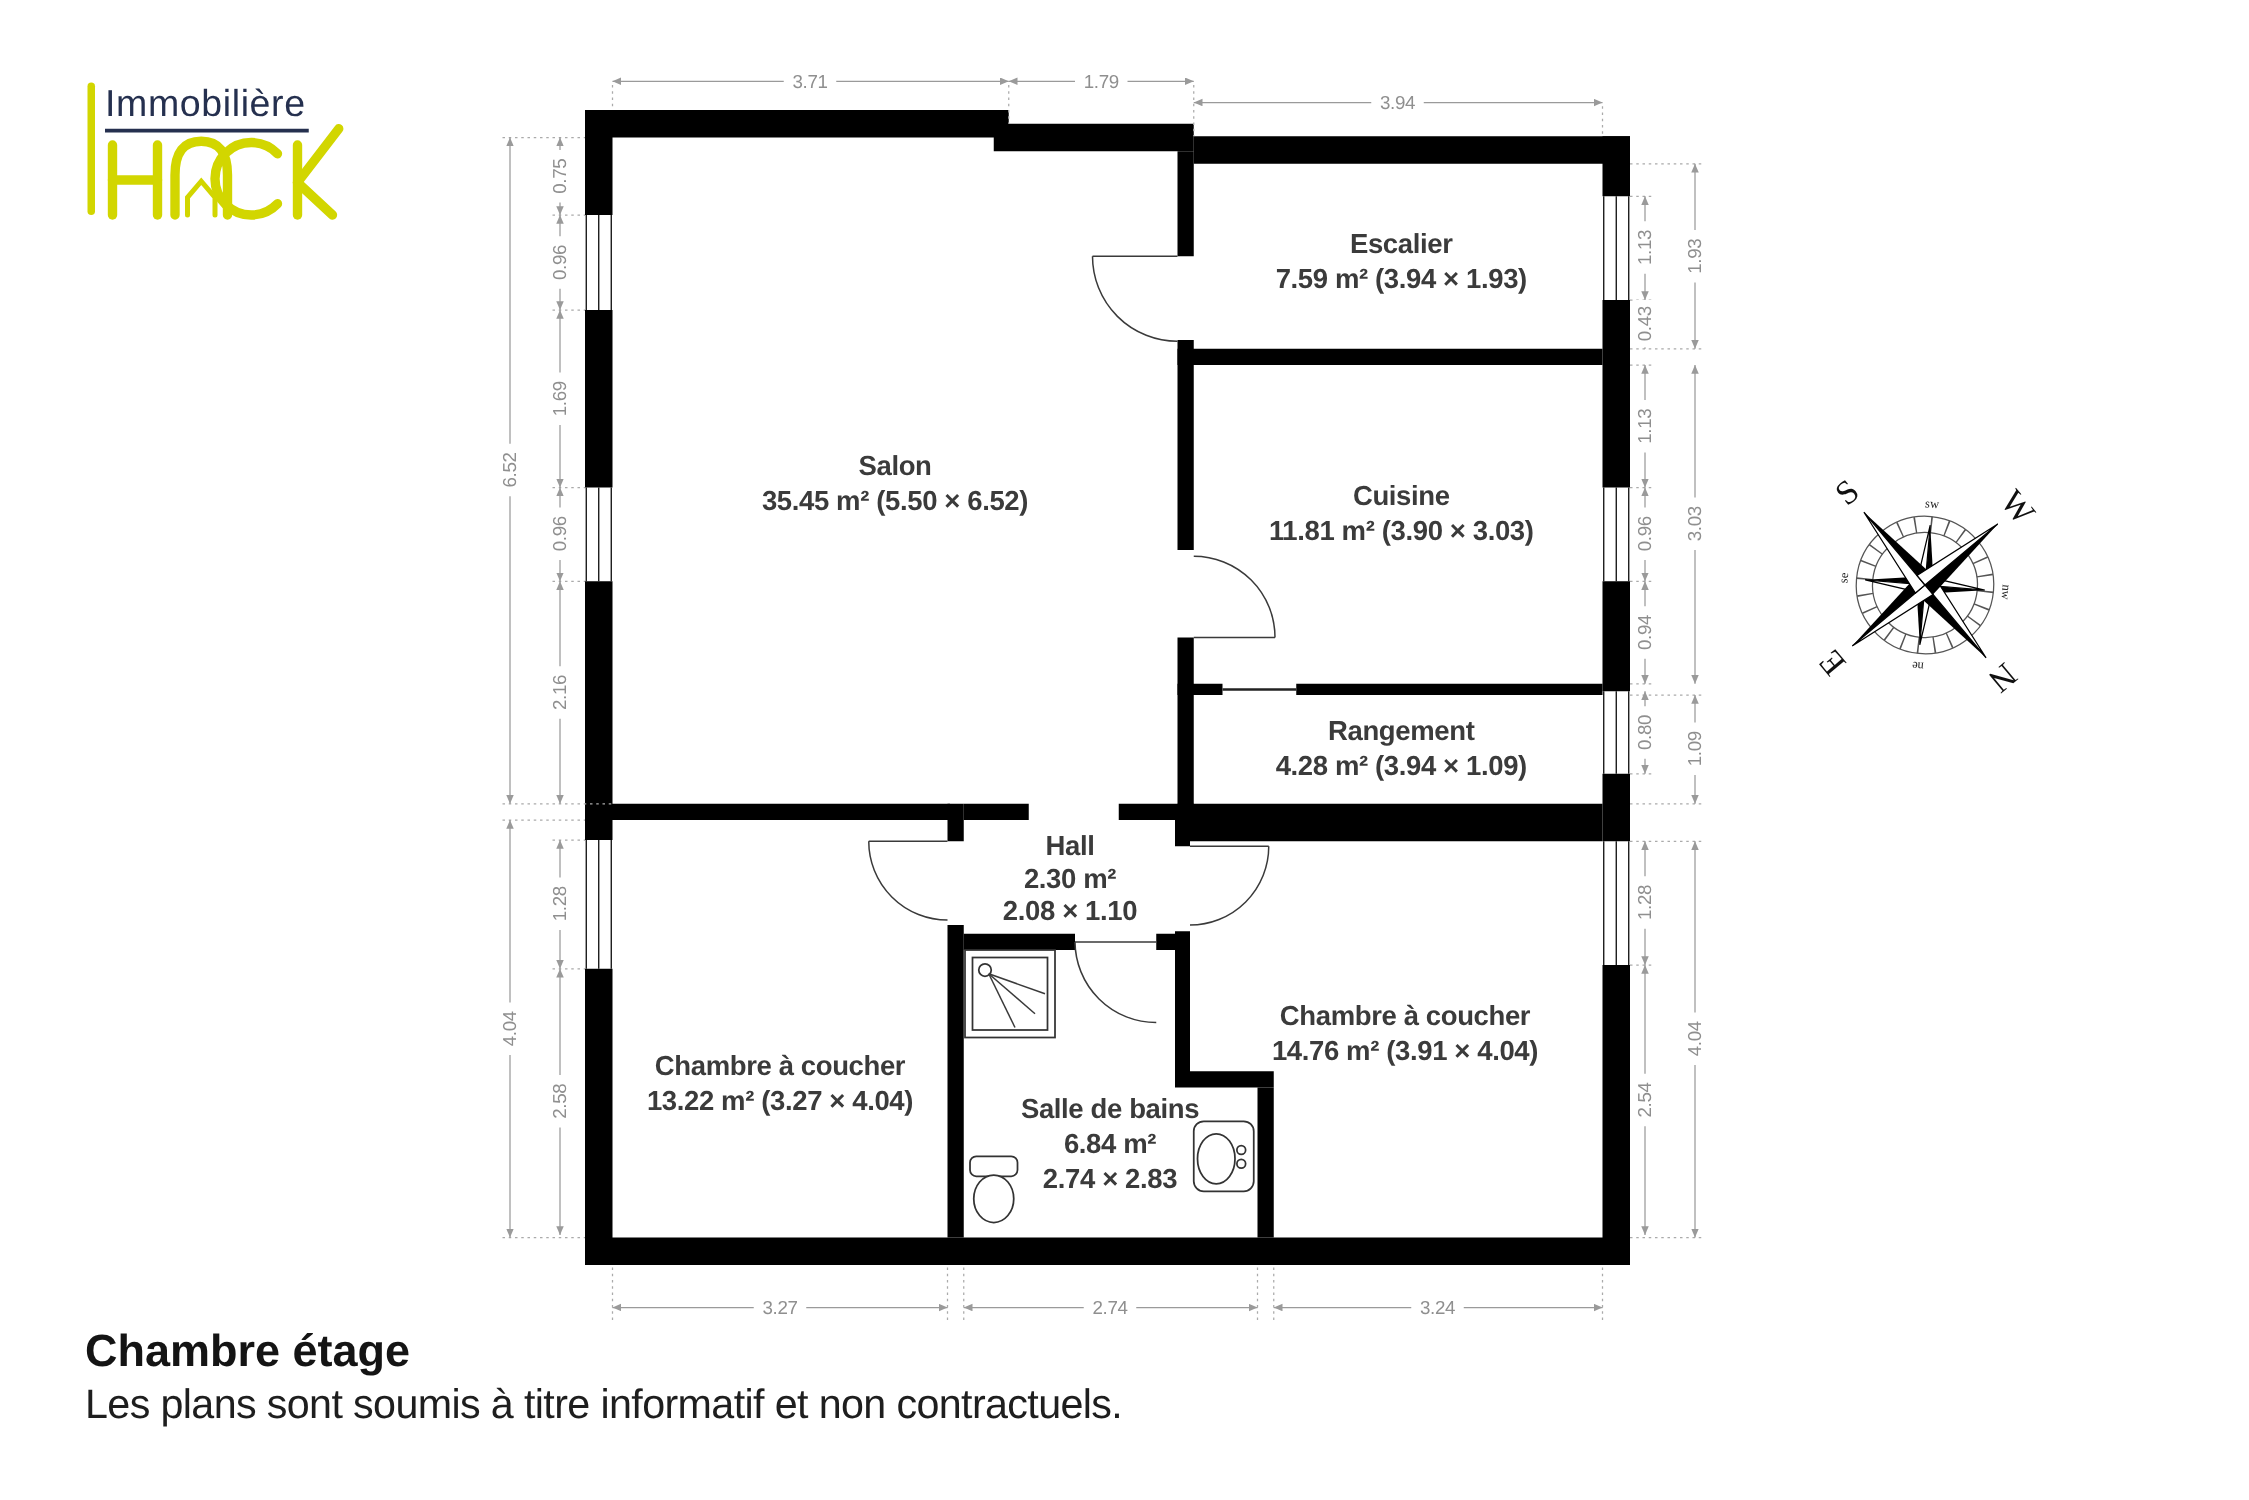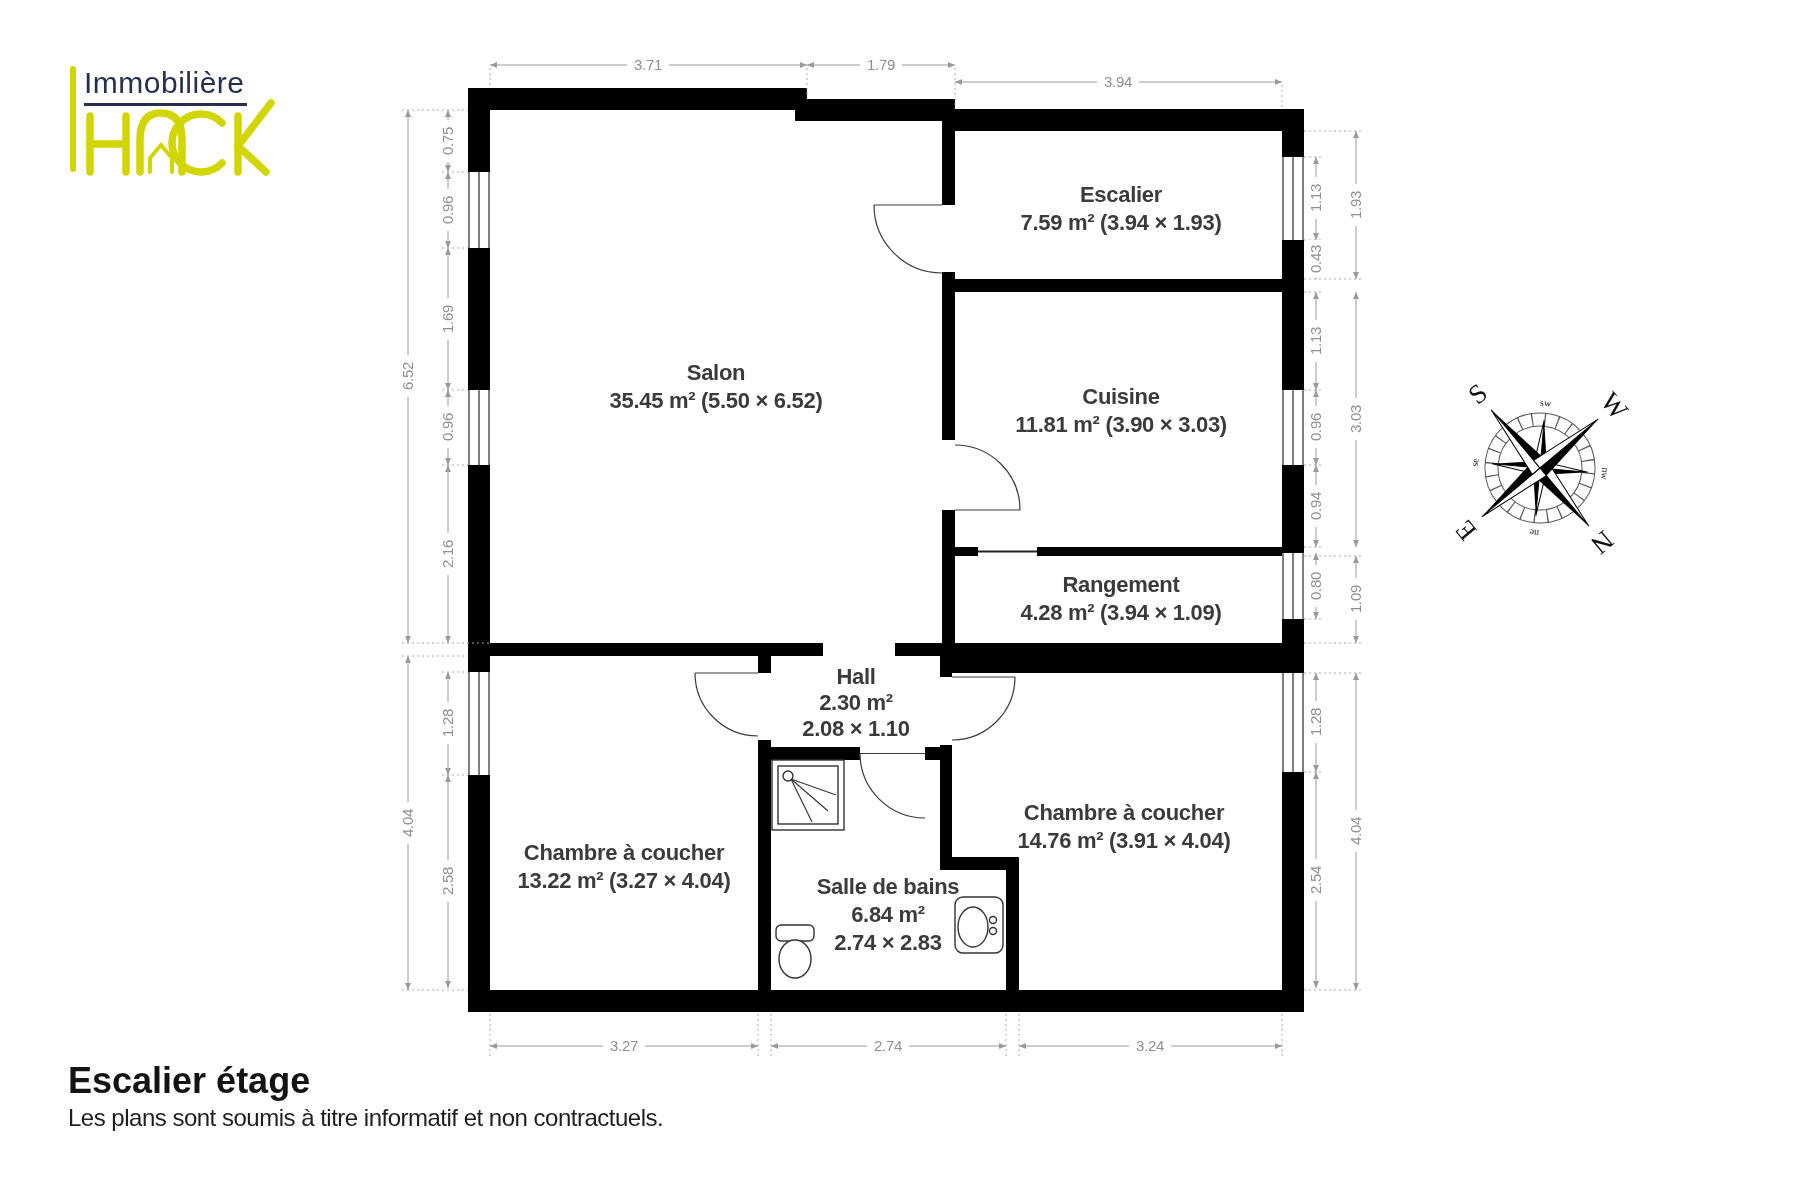--- a/index.html
+++ b/index.html
@@ -11,21 +11,21 @@
   .dim-line{stroke:#9a9a9a;stroke-width:1;fill:none;}
   .ext-line{stroke:#aaaaaa;stroke-width:1;fill:none;stroke-dasharray:2 3;}
   .wall{fill:#000;}
   .door{stroke:#3a3a3a;stroke-width:1.2;fill:none;}
   .fixture{stroke:#333;stroke-width:1.4;fill:#fff;}
   .winline{stroke:#000;stroke-width:1;}
   .lblbg{fill:#fff;}
   .compass-letter{font-family:"Liberation Serif",serif;font-size:27px;fill:#101010;}
   .compass-small{font-family:"Liberation Serif",serif;font-size:10px;fill:#222;}
   .footer-title{position:absolute;left:68px;top:1060px;font-size:36px;font-weight:bold;color:#141414;}
-  .footer-sub{position:absolute;left:68px;top:1104px;font-size:24px;font-weight:400;color:#1e1e1e;letter-spacing:-0.5px;}
+  .footer-sub{position:absolute;left:68px;top:1104px;font-size:33px;font-weight:400;color:#1e1e1e;letter-spacing:-0.5px;}
   .logo-text{font-size:30px;fill:#25304f;letter-spacing:0.5px;font-weight:400;}
 </style>
 </head>
 <body>
 
 
 
 <svg width="1799" height="1200" viewBox="0 0 1799 1200">
   <defs>
     <marker id="arE" markerWidth="9" markerHeight="8" refX="7" refY="3" orient="auto">
@@ -384,17 +384,17 @@
       <g transform="rotate(225)">
           <text class="compass-small" y="-62">sw</text>
         </g>
       <g transform="rotate(315)">
           <text class="compass-small" y="-62">nw</text>
         </g>
     </g>
   </g>
 </svg>
 
-<div class="footer-title">Escalier étage</div>
+<div class="footer-title">Chambre étage</div>
 <div class="footer-sub">Les plans sont soumis à titre informatif et non contractuels.</div>
 
 
 
 
 </body></html>

